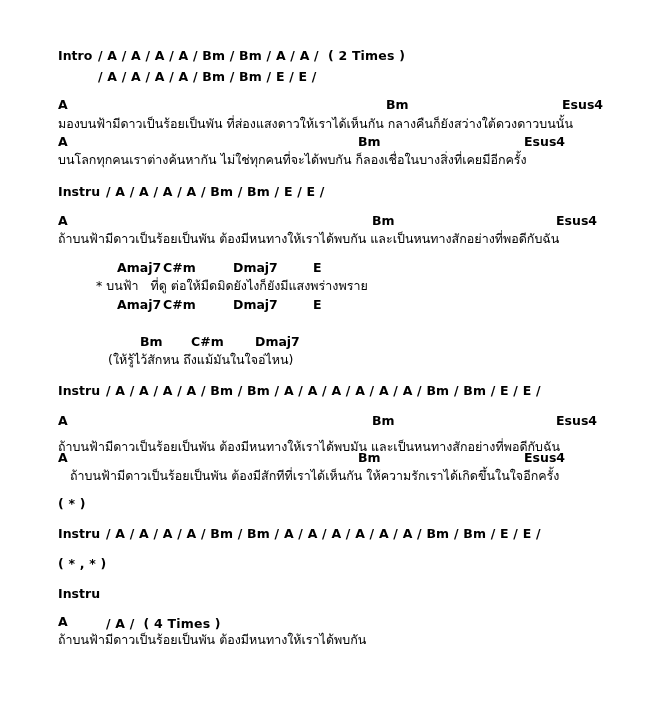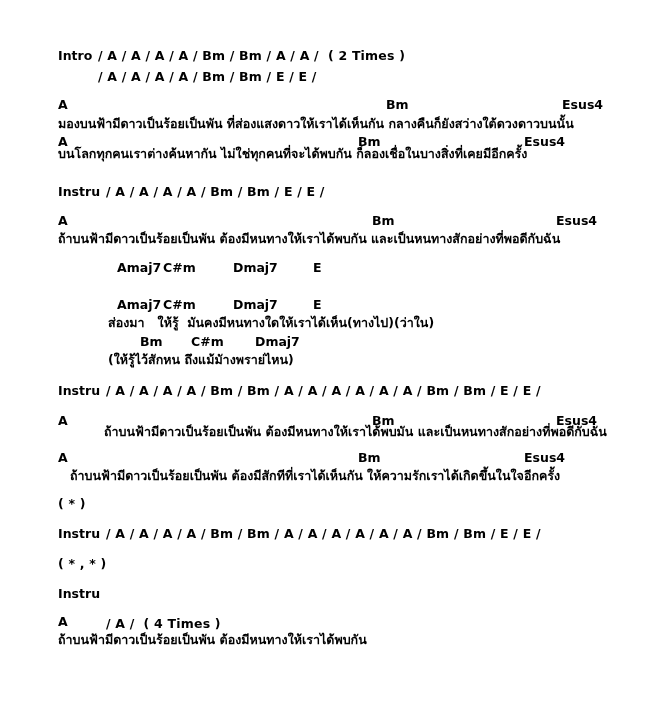--- a/index.html
+++ b/index.html
@@ -34,21 +34,21 @@
     font-size: 12.5px;
     letter-spacing: 0.2px;
   }
   .section-label {
     font-family: "DejaVu Sans", "Liberation Sans", sans-serif;
     font-weight: bold;
     font-size: 12.5px;
   }
   .lyric {
     font-family: "DejaVu Sans", "Liberation Sans", sans-serif;
-    font-weight: bold;
+    font-weight: normal;
     font-size: 12.5px;
     text-align: center;
   }
   .chord {
     position: absolute;
     font-weight: bold;
     font-size: 12.5px;
     white-space: pre;
     line-height: 1;
   }
@@ -63,53 +63,53 @@
   <div class="line chordrow" style="left:98px; top:71px;">/ A / A / A / A / Bm / Bm / E / E /</div>
 
   <div class="chord" style="top: 99px; left: 58px;">A</div>
   <div class="chord" style="top: 99px; left: 386px;">Bm</div>
   <div class="chord" style="top: 99px; left: 562px;">Esus4</div>
   <div class="line lyric" style="left:58px; top:118px;">มองบนฟ้ามีดาวเป็นร้อยเป็นพัน ที่ส่องแสงดาวให้เราได้เห็นกัน กลางคืนก็ยังสว่างใต้ดวงดาวบนนั้น</div>
 
   <div class="chord" style="top: 136px; left: 58px;">A</div>
   <div class="chord" style="top: 136px; left: 358px;">Bm</div>
   <div class="chord" style="top: 136px; left: 524px;">Esus4</div>
-  <div class="line lyric" style="left:58px; top:148px;">บนโลกทุกคนเราต่างค้นหากัน ไม่ใช่ทุกคนที่จะได้พบกัน ก็ลองเชื่อในบางสิ่งที่เคยมีอีกครั้ง</div>
+  <div class="line lyric" style="left:58px; top:154px;">บนโลกทุกคนเราต่างค้นหากัน ไม่ใช่ทุกคนที่จะได้พบกัน ก็ลองเชื่อในบางสิ่งที่เคยมีอีกครั้ง</div>
 
   <div class="line section-label" style="left:58px; top:186px;">Instru</div>
   <div class="line chordrow" style="left:106px; top:186px;">/ A / A / A / A / Bm / Bm / E / E /</div>
 
   <div class="chord" style="top: 215px; left: 58px;">A</div>
   <div class="chord" style="top: 215px; left: 372px;">Bm</div>
   <div class="chord" style="top: 215px; left: 556px;">Esus4</div>
   <div class="line lyric" style="left:58px; top:233px;">ถ้าบนฟ้ามีดาวเป็นร้อยเป็นพัน ต้องมีหนทางให้เราได้พบกัน และเป็นหนทางสักอย่างที่พอดีกับฉัน</div>
 
   <div class="chord" style="top: 262px; left: 117px;">Amaj7</div>
   <div class="chord" style="top: 262px; left: 163px;">C#m</div>
   <div class="chord" style="top: 262px; left: 233px;">Dmaj7</div>
   <div class="chord" style="top: 262px; left: 313px;">E</div>
+  <div class="line lyric" style="left:96px; top:280px;">* บนฟ้า   ที่ดู ต่อให้มืดมิดยังไงก็ยังมีแสงพร่างพราย</div>
 
   <div class="chord" style="top: 299px; left: 117px;">Amaj7</div>
   <div class="chord" style="top: 299px; left: 163px;">C#m</div>
   <div class="chord" style="top: 299px; left: 233px;">Dmaj7</div>
   <div class="chord" style="top: 299px; left: 313px;">E</div>
-  <div class="line lyric" style="left:108px; top:317px;">ส่องมา   ให้รู้  มันคงมีหนทางใดให้เราได้เห็น(ทางไป)(ว่าใน)</div>
 
   <div class="chord" style="top: 336px; left: 140px;">Bm</div>
   <div class="chord" style="top: 336px; left: 191px;">C#m</div>
   <div class="chord" style="top: 336px; left: 255px;">Dmaj7</div>
-  <div class="line lyric" style="left:108px; top:354px;">(ให้รู้ไว้สักหน ถึงแม้มัางพราย่ไหน)</div>
+  <div class="line lyric" style="left:108px; top:354px;">(ให้รู้ไว้สักหน ถึงแม้มันในใจอ่ไหน)</div>
 
   <div class="line section-label" style="left:58px; top:385px;">Instru</div>
   <div class="line chordrow" style="left:106px; top:385px;">/ A / A / A / A / Bm / Bm / A / A / A / A / A / A / Bm / Bm / E / E /</div>
 
   <div class="chord" style="top: 415px; left: 58px;">A</div>
   <div class="chord" style="top: 415px; left: 372px;">Bm</div>
   <div class="chord" style="top: 415px; left: 556px;">Esus4</div>
-  <div class="line lyric" style="left:58px; top:426px;margin-left:46px;">ถ้าบนฟ้ามีดาวเป็นร้อยเป็นพัน ต้องมีหนทางให้เราได้พบมัน และเป็นหนทางสักอย่างที่พอดีกับฉัน</div>
+  <div class="line lyric" style="left:58px; top:441px;">ถ้าบนฟ้ามีดาวเป็นร้อยเป็นพัน ต้องมีหนทางให้เราได้พบมัน และเป็นหนทางสักอย่างที่พอดีกับฉัน</div>
 
   <div class="chord" style="top: 452px; left: 58px;">A</div>
   <div class="chord" style="top: 452px; left: 358px;">Bm</div>
   <div class="chord" style="top: 452px; left: 524px;">Esus4</div>
   <div class="line lyric" style="left:70px; top:470px;">ถ้าบนฟ้ามีดาวเป็นร้อยเป็นพัน ต้องมีสักทีที่เราได้เห็นกัน ให้ความรักเราได้เกิดขึ้นในใจอีกครั้ง</div>
 
   <div class="line chordrow" style="left:58px; top:498px;">( * )</div>
 
   <div class="line section-label" style="left:58px; top:528px;">Instru</div>
   <div class="line chordrow" style="left:106px; top:528px;">/ A / A / A / A / Bm / Bm / A / A / A / A / A / A / Bm / Bm / E / E /</div>

